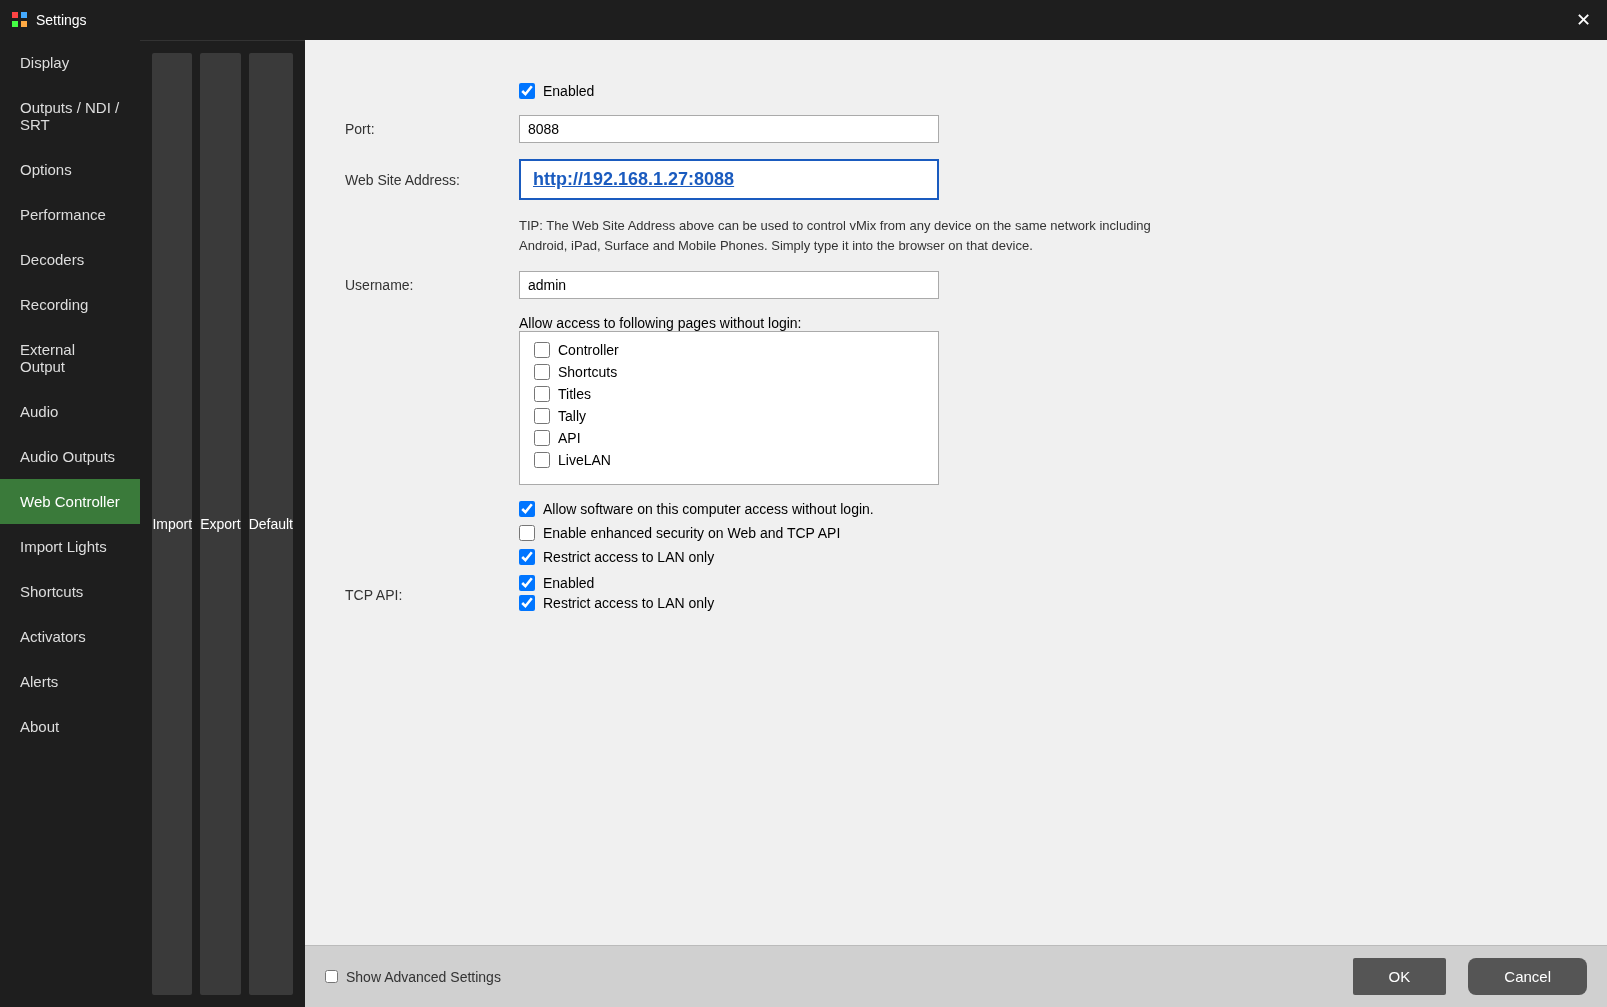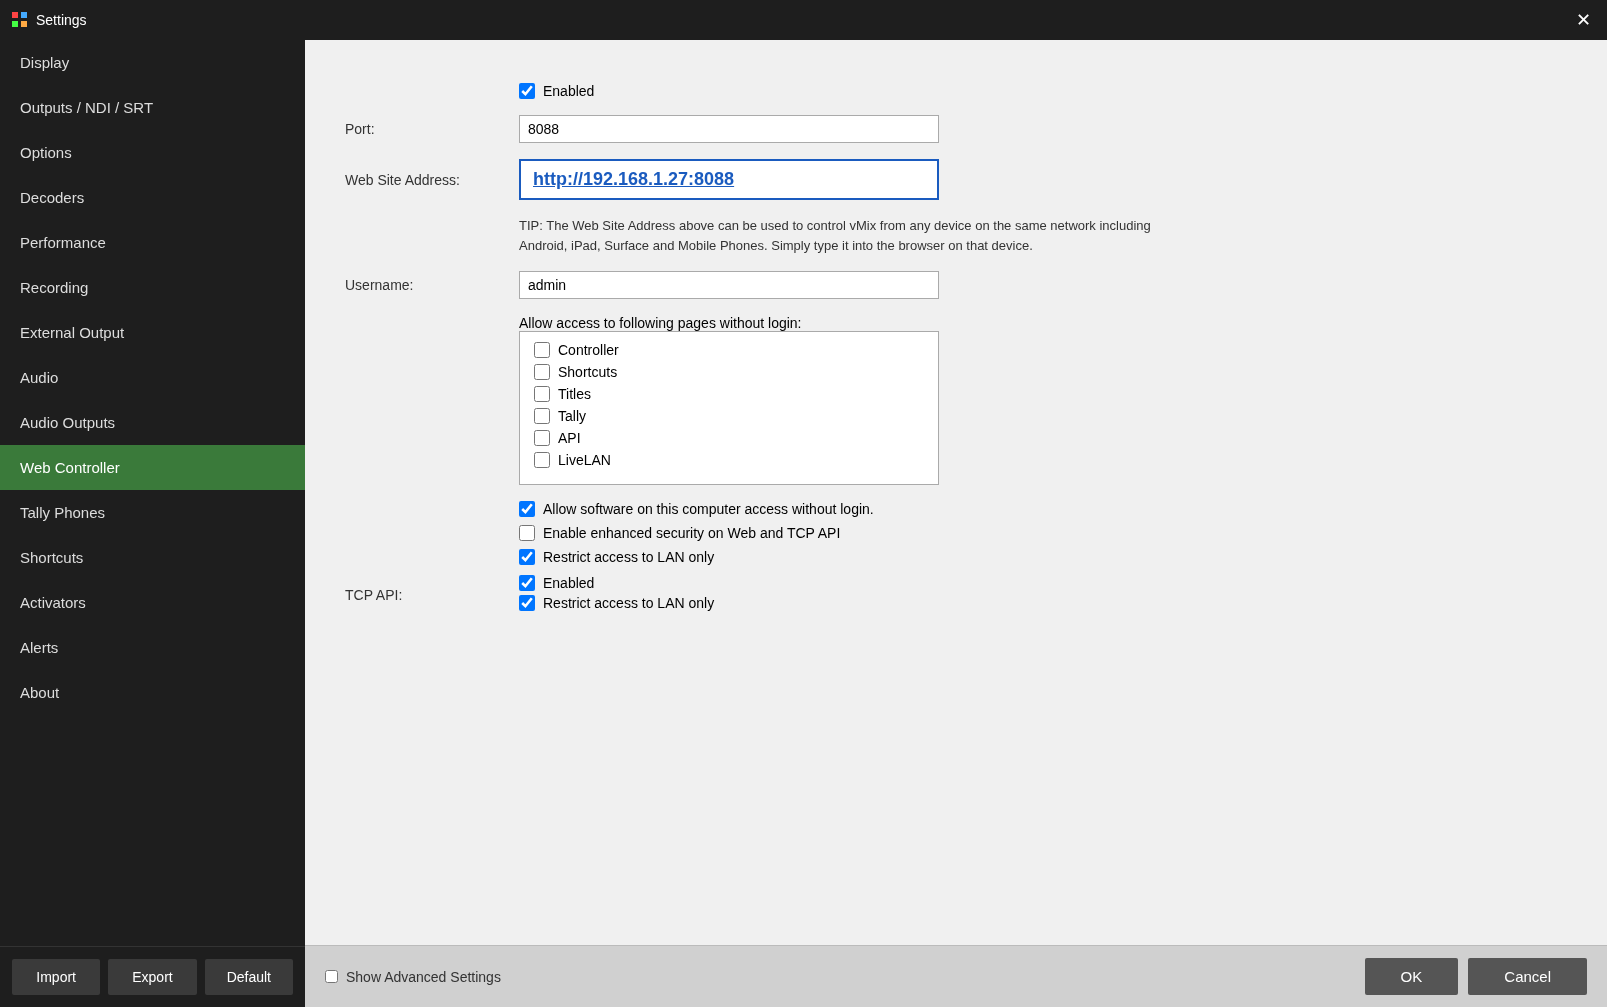--- a/index.html
+++ b/index.html
@@ -12,21 +12,21 @@
     .title-bar-icon .sq { width: 6px; height: 6px; }
     .sq1 { background: #f44; }
     .sq2 { background: #4af; }
     .sq3 { background: #4f4; }
     .sq4 { background: #fa4; }
     .title-bar-title { color: #fff; font-size: 14px; flex: 1; }
     .close-btn { color: #ccc; font-size: 18px; cursor: pointer; background: none; border: none; color: #fff; padding: 0 4px; }
 
     .main-content { display: flex; flex: 1; overflow: hidden; }
 
-    .sidebar { width: 305px; background: #1e1e1e; display: flex; flex-direction: column; }
+    .sidebar { width: 305px; background: #1e1e1e; display: flex; flex-direction: row; }
     .sidebar-items { flex: 1; overflow-y: auto; }
     .sidebar-item { padding: 14px 20px; color: #ddd; cursor: pointer; font-size: 15px; }
     .sidebar-item.active { background: #3a7a3a; color: #fff; }
 
     .sidebar-footer { display: flex; padding: 12px; gap: 8px; background: #1e1e1e; border-top: 1px solid #333; }
     .sidebar-footer button { flex: 1; padding: 10px 0; background: #3a3a3a; color: #fff; border: none; cursor: pointer; font-size: 14px; border-radius: 2px; }
 
     .content-area { flex: 1; background: #f0f0f0; color: #000; display: flex; flex-direction: column; }
     .content-scroll { flex: 1; overflow-y: auto; padding: 43px 40px; }
 
@@ -47,26 +47,26 @@
     .tip-text { font-size: 13px; color: #333; max-width: 680px; line-height: 1.5; margin-bottom: 16px; margin-left: 174px; }
 
     .pages-box { border: 1px solid #aaa; background: #fff; padding: 10px 14px; max-width: 420px; width: 100%; }
     .pages-box .checkbox-row { margin-bottom: 6px; }
 
     .extra-checkboxes { margin-left: 174px; margin-top: 8px; }
     .extra-checkboxes .checkbox-row { margin-bottom: 8px; }
 
     .tcp-api-section { margin-top: 10px; }
 
-    .content-footer { background: #d0d0d0; padding: 12px 20px; display: flex; align-items: center; border-top: 1px solid #bbb; }
+    .content-footer { background: #d0d0d0; padding: 12px 20px; display: flex; align-items: center; border-top: 1px solid #bbb; gap: 12px; }
     .content-footer .show-advanced { display: flex; align-items: center; gap: 8px; color: #333; }
     .content-footer .spacer { flex: 1; }
     .footer-btn { padding: 10px 36px; font-size: 15px; border: none; cursor: pointer; border-radius: 2px; margin-left: 10px; }
     .btn-ok { background: #555; color: #fff; }
-    .btn-cancel { background: #555; color: #fff; }
+    .btn-cancel { background: #555; color: #fff; border-radius: 8px; }
 
     .enabled-row { display: flex; align-items: center; margin-bottom: 16px; margin-left: 174px; }
     .enabled-row input[type="checkbox"] { margin-right: 8px; width: 16px; height: 16px; }
   </style>
 </head>
 <body>
 
 <div class="window">
 
   <div class="title-bar">
@@ -81,28 +81,28 @@
   </div>
 
   <div class="main-content">
 
     <div class="sidebar">
       <div class="sidebar-items">
 
       <div class="sidebar-item">Display</div>
           <div class="sidebar-item">Outputs / NDI / SRT</div>
           <div class="sidebar-item">Options</div>
+          <div class="sidebar-item">Performance</div>
           <div class="sidebar-item">Decoders</div>
-          <div class="sidebar-item">Performance</div>
           <div class="sidebar-item">Recording</div>
           <div class="sidebar-item">External Output</div>
           <div class="sidebar-item">Audio</div>
           <div class="sidebar-item">Audio Outputs</div>
           <div class="sidebar-item active">Web Controller</div>
-          <div class="sidebar-item">Tally Phones</div>
+          <div class="sidebar-item">Import Lights</div>
           <div class="sidebar-item">Shortcuts</div>
           <div class="sidebar-item">Activators</div>
           <div class="sidebar-item">Alerts</div>
           <div class="sidebar-item">About</div>
         </div>
       <div class="sidebar-footer">
         <button>Import</button>
         <button>Export</button>
         <button>Default</button>
       </div>

